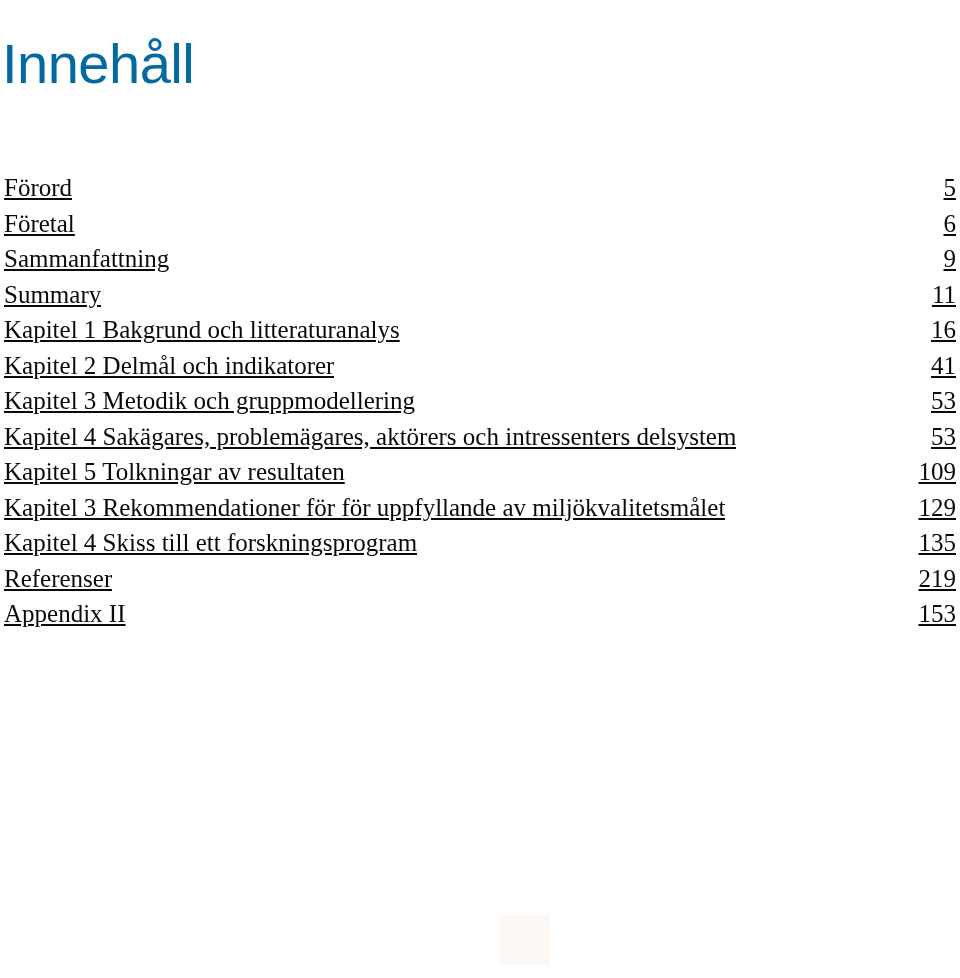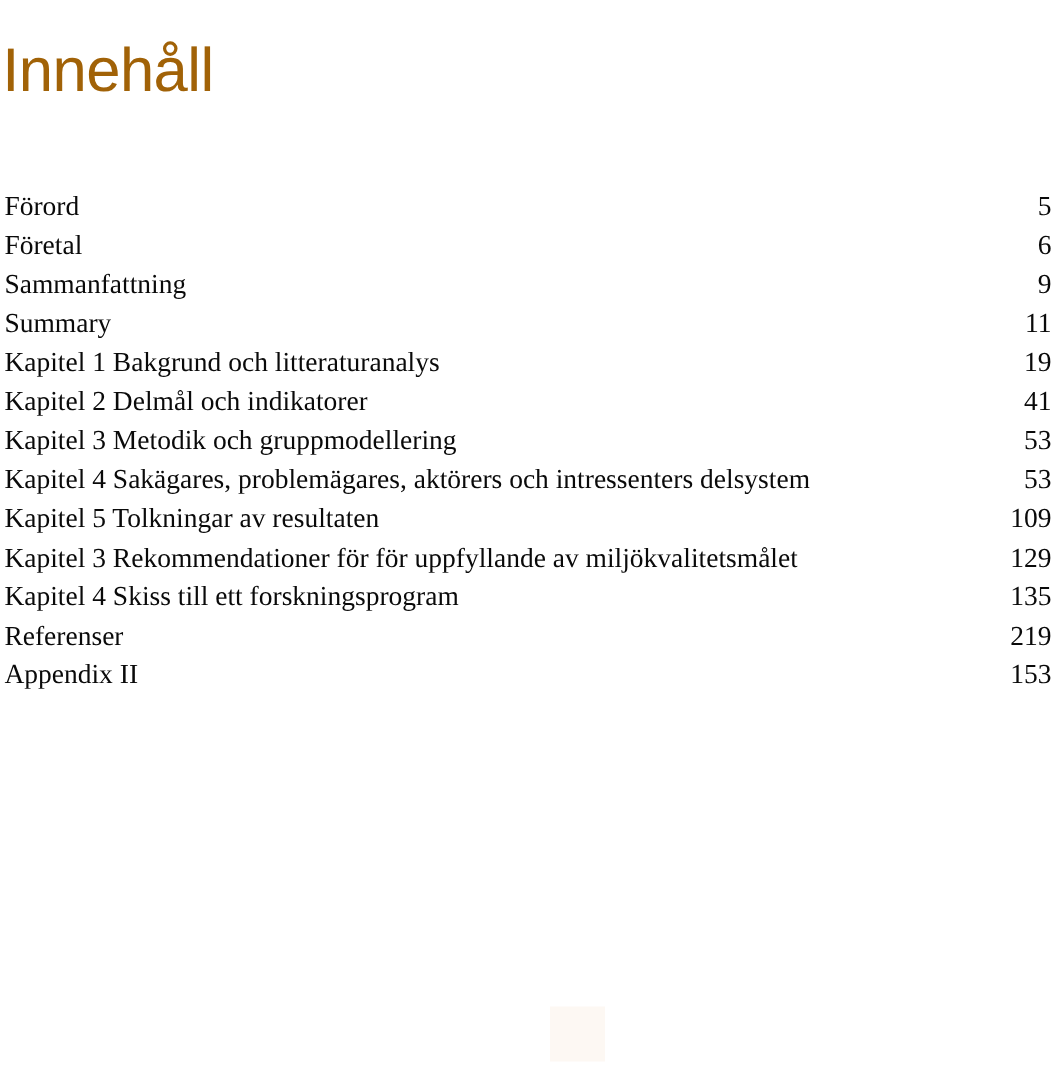--- a/index.html
+++ b/index.html
@@ -29,41 +29,42 @@
   
   .doc-title {
     position: absolute;
     left: 2px;
     top: -6px;
     font-family: "Liberation Sans", "DejaVu Sans", sans-serif;
     font-size: 56px;
     font-weight: 400;
     letter-spacing: -0.5px;
     line-height: 1.15;
-    color: #a16207;
+    color: #0369a1;
     white-space: nowrap;
   }
 
   
   .toc {
     position: absolute;
     left: 4px;
     top: 170px;
     width: 952px;
   }
 
   .toc-row {
     display: flex;
     align-items: baseline;
     justify-content: space-between;
     height: 35.5px;
     line-height: 35.5px;
     font-size: 25px;
     font-weight: 400;
     white-space: nowrap;
+    text-decoration: underline;
   }
 
   .toc-label {
     flex: 0 1 auto;
     overflow: hidden;
     text-overflow: clip;
   }
 
   .toc-leader {
     flex: 1 1 auto;
@@ -111,21 +112,21 @@
         <span class="toc-page">9</span>
       </div>
       <div class="toc-row">
         <span class="toc-label">Summary</span>
         <span class="toc-leader"></span>
         <span class="toc-page">11</span>
       </div>
       <div class="toc-row">
         <span class="toc-label">Kapitel 1 Bakgrund och litteraturanalys</span>
         <span class="toc-leader"></span>
-        <span class="toc-page">19</span>
+        <span class="toc-page">16</span>
       </div>
       <div class="toc-row">
         <span class="toc-label">Kapitel 2 Delmål och indikatorer</span>
         <span class="toc-leader"></span>
         <span class="toc-page">41</span>
       </div>
       <div class="toc-row">
         <span class="toc-label">Kapitel 3 Metodik och gruppmodellering</span>
         <span class="toc-leader"></span>
         <span class="toc-page">53</span>

